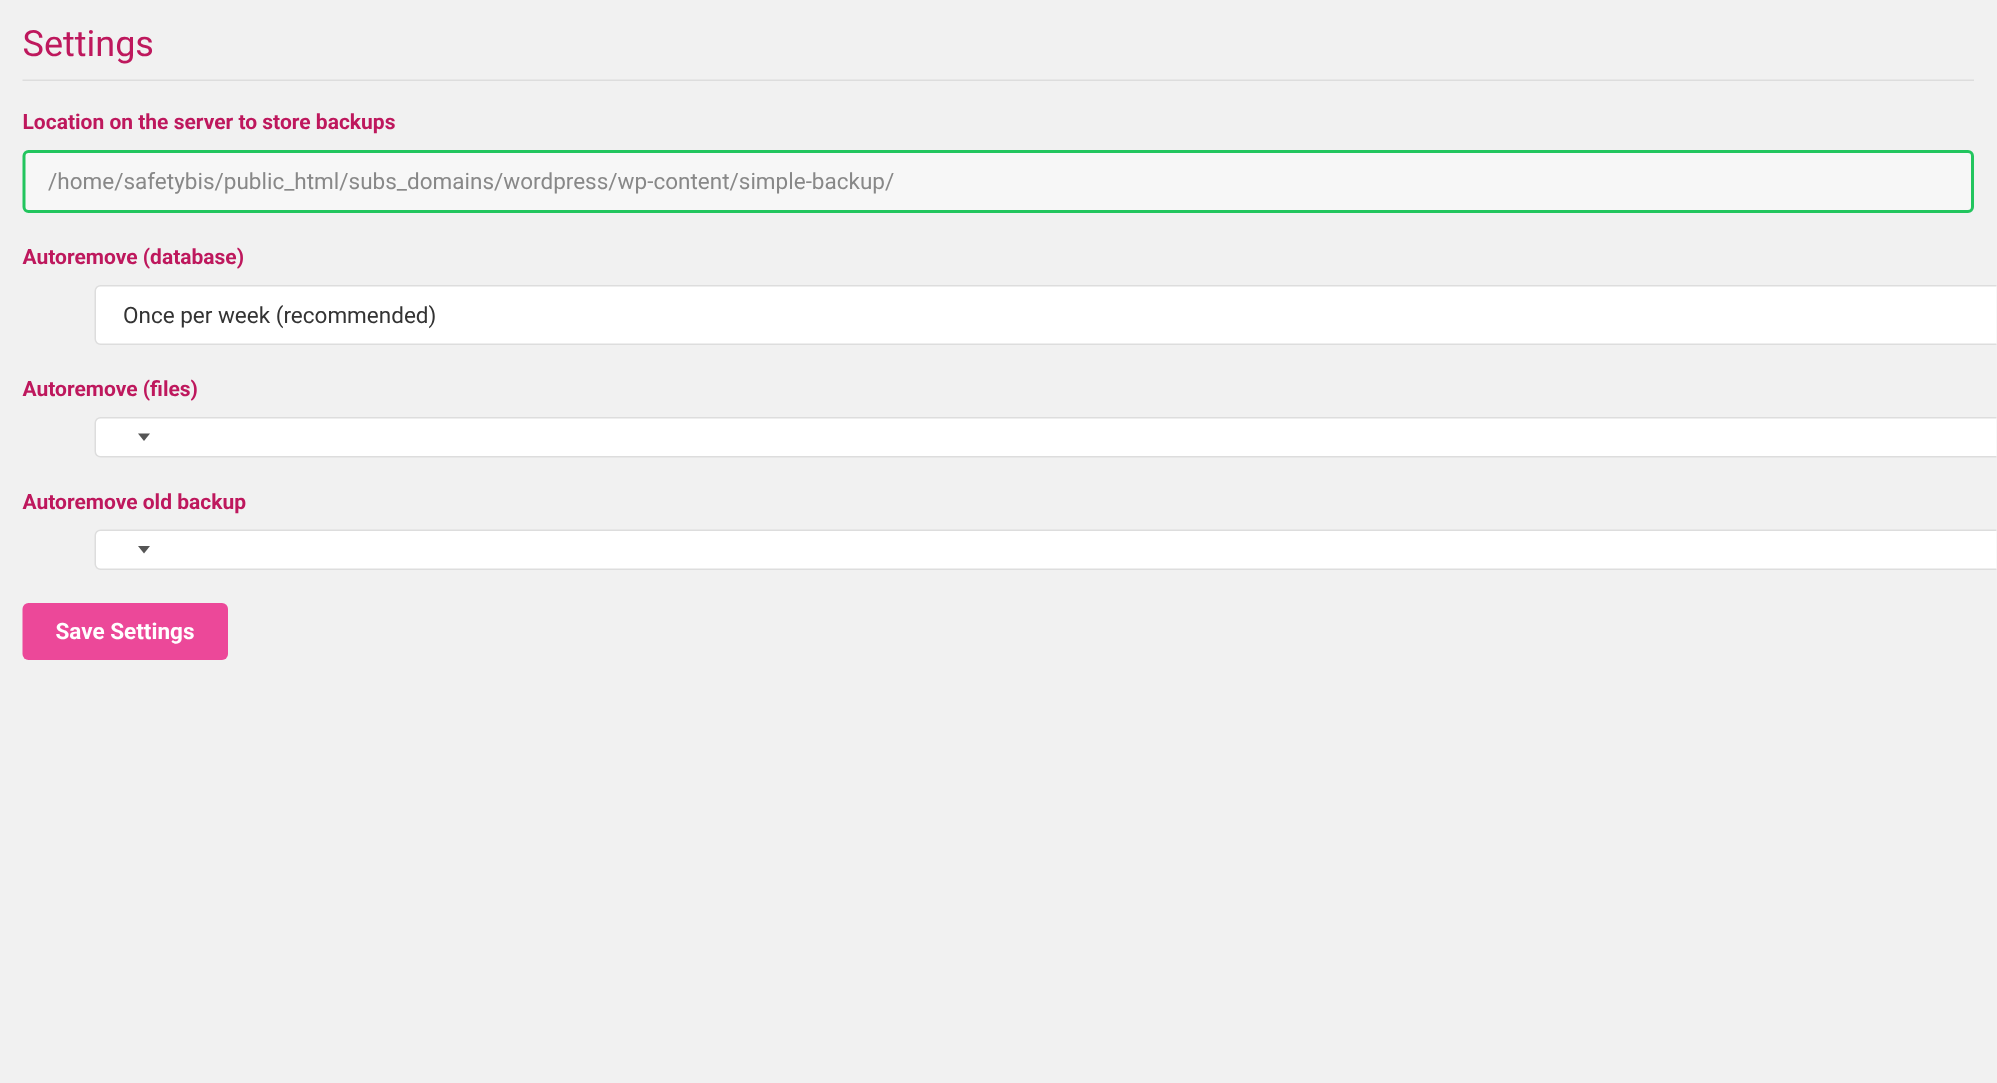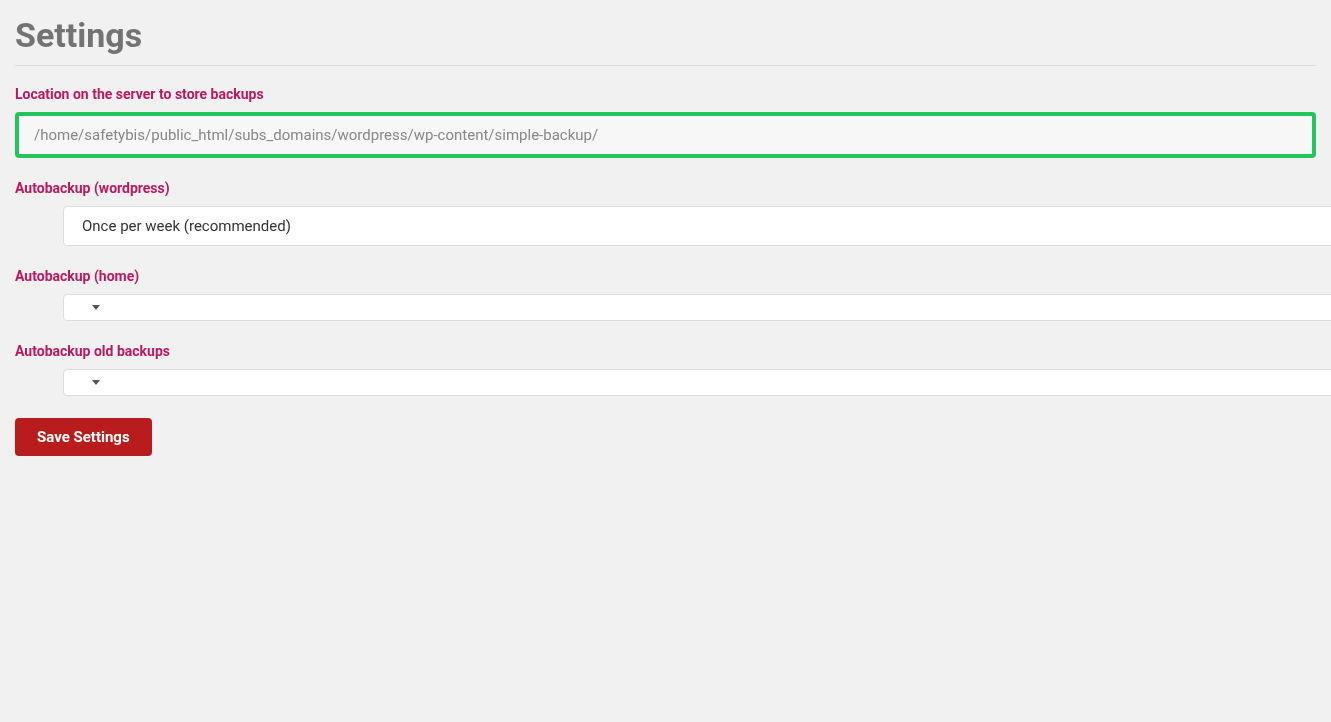--- a/index.html
+++ b/index.html
@@ -7,42 +7,42 @@
       padding: 0;
       box-sizing: border-box;
     }
     body {
       font-family: -apple-system, BlinkMacSystemFont, "Segoe UI", Roboto, "Helvetica Neue", Arial, sans-serif;
       background-color: #f1f1f1;
       color: #333;
       padding: 15px;
     }
     .page-title {
-      font-size: 34px;
-      font-weight: 700;
-      color: #737373;
+      font-size: 24px;
+      font-weight: 400;
+      color: #be185d;
       padding-bottom: 10px;
       border-bottom: 1px solid #ddd;
       margin-bottom: 20px;
     }
     .form-group {
       margin-bottom: 22px;
     }
     .form-label {
       display: block;
       font-size: 14px;
       font-weight: 700;
       color: #be185d;
       margin-bottom: 10px;
     }
     .form-input {
       width: 100%;
       padding: 10px 15px;
       font-size: 15px;
-      border: 4px solid #22c55e;
+      border: 2px solid #22c55e;
       border-radius: 4px;
       background-color: #f7f7f7;
       color: #888;
       font-family: inherit;
     }
     .form-select {
       width: 100%;
       padding: 10px 18px;
       font-size: 15px;
       border: 1px solid #ddd;
@@ -66,56 +66,56 @@
       border-right: 4px solid transparent;
       border-top: 5px solid #555;
       margin-left: 10px;
     }
     .btn-save {
       display: inline-block;
       padding: 10px 22px;
       font-size: 15px;
       font-weight: 700;
       color: #fff;
-      background-color: #b91c1c;
+      background-color: #ec4899;
       border: none;
       border-radius: 4px;
       cursor: pointer;
       font-family: inherit;
     }
   </style>
 </head>
 <body>
 
 
 
 <h1 class="page-title">Settings</h1>
 
 <div class="form-group">
   <label class="form-label">Location on the server to store backups</label>
   <input type="text" class="form-input" readonly="" value="/home/safetybis/public_html/subs_domains/wordpress/wp-content/simple-backup/" style="">
 </div>
 
 <div class="form-group">
-  <label class="form-label">Autobackup (wordpress)</label>
+  <label class="form-label">Autoremove (database)</label>
   <div class="form-select">
     <span class="select-value">Once per week (recommended)</span>
     <span class="caret"></span>
   </div>
 </div>
 
 <div class="form-group">
-  <label class="form-label">Autobackup (home)</label>
+  <label class="form-label">Autoremove (files)</label>
   <div class="form-select">
     <span class="caret"></span>
   </div>
 </div>
 
 <div class="form-group">
-  <label class="form-label">Autobackup old backups</label>
+  <label class="form-label">Autoremove old backup</label>
   <div class="form-select">
     <span class="caret"></span>
   </div>
 </div>
 
 <button class="btn-save">Save Settings</button>
 
 
 
 

